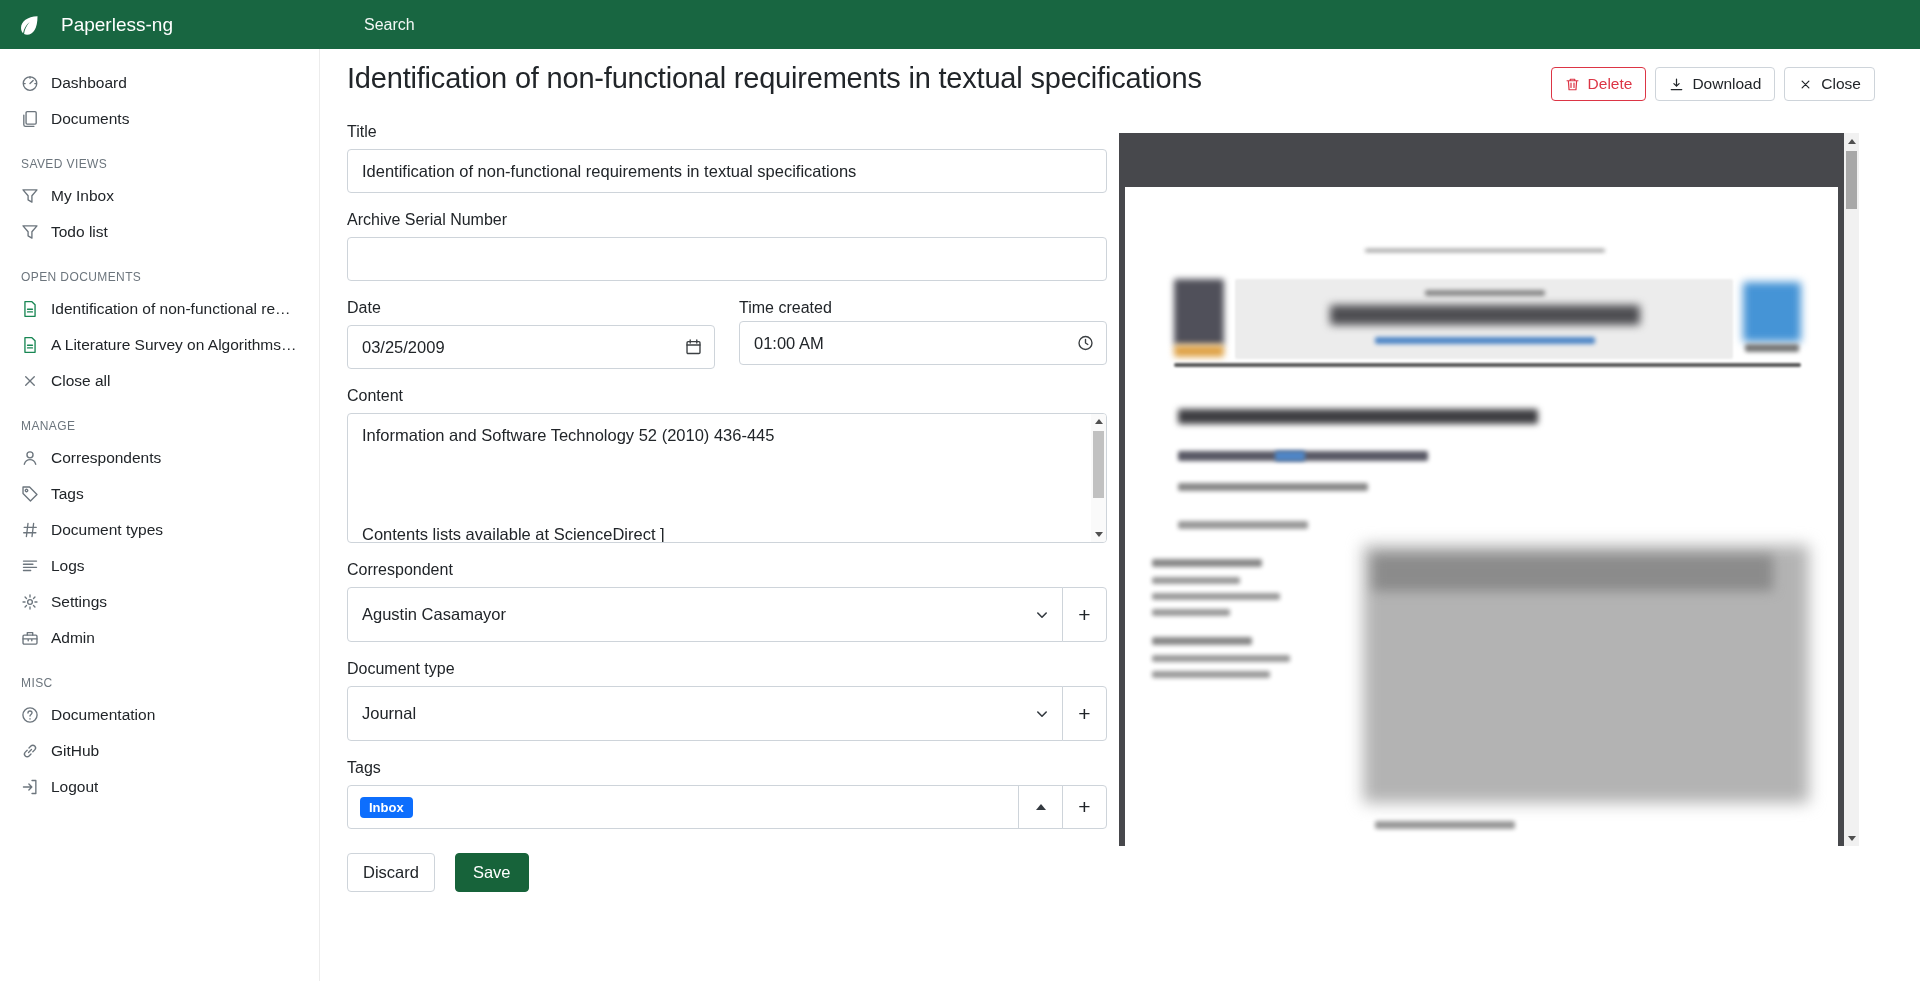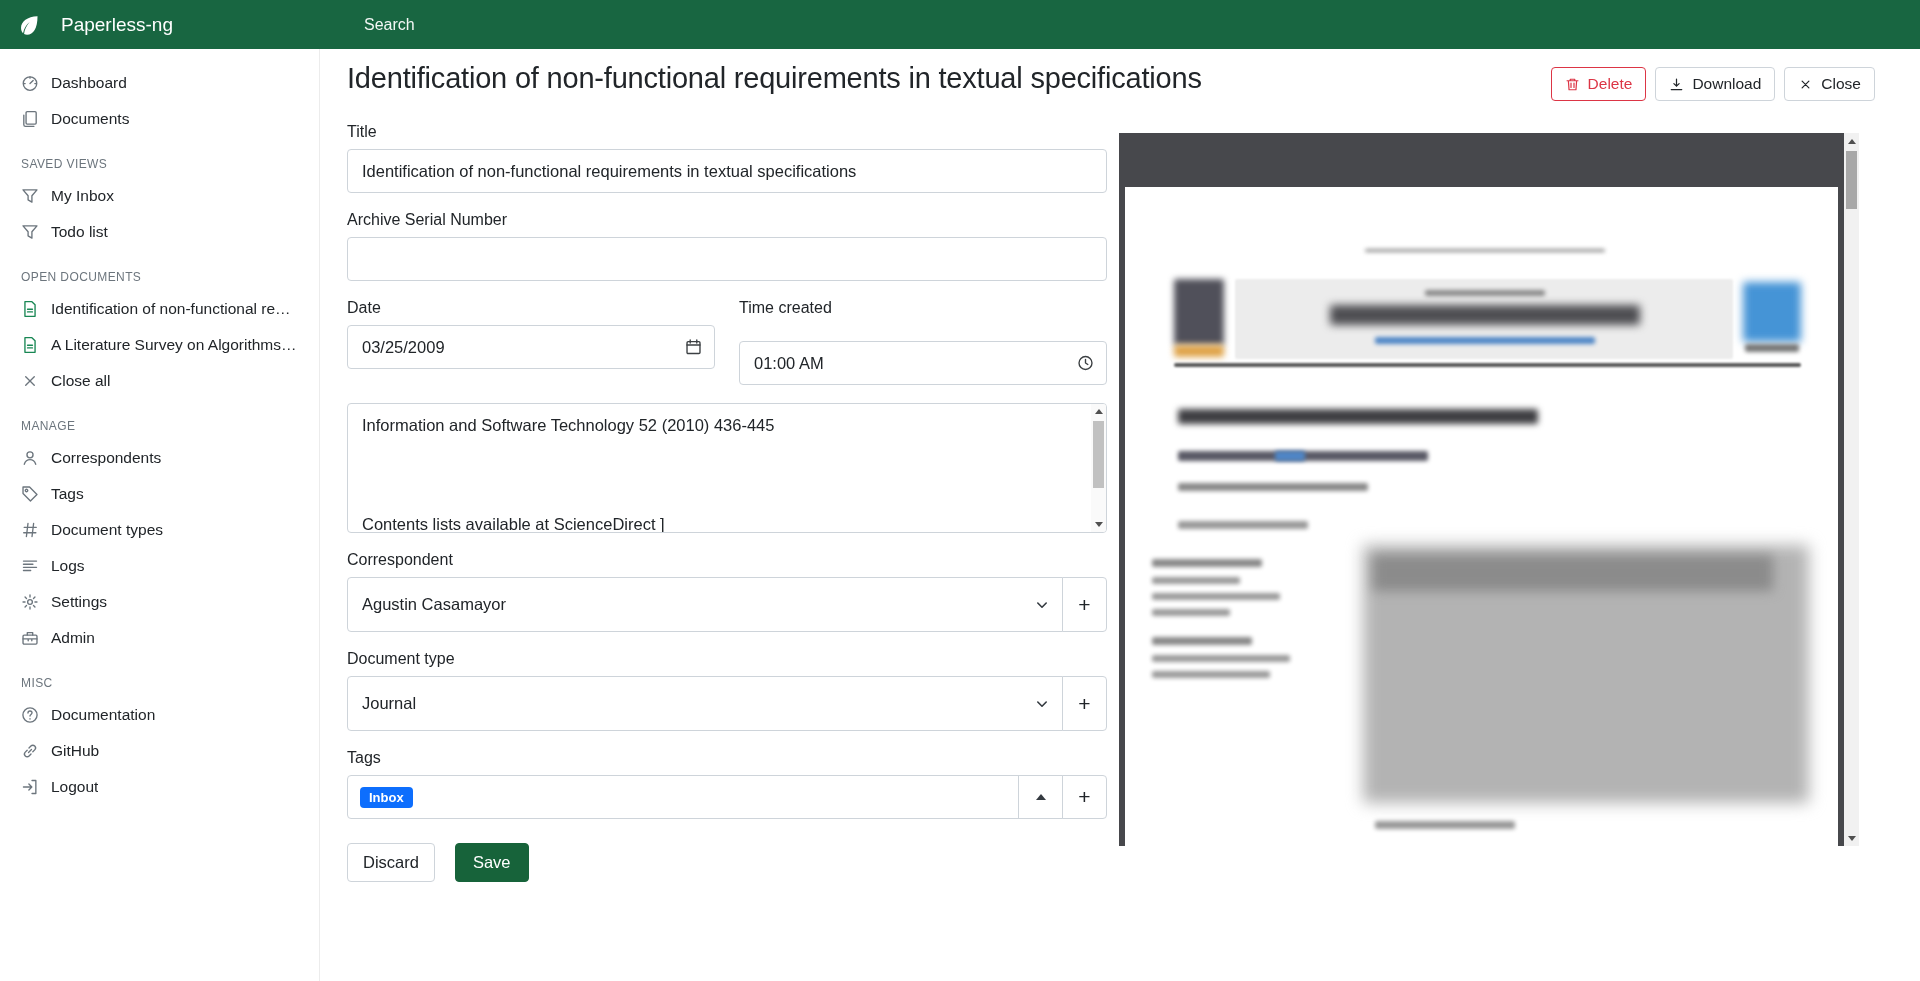--- a/index.html
+++ b/index.html
@@ -467,32 +467,33 @@
             <label style="display:block;font-size:16px;margin-bottom:8px;">Date</label>
             <div class="input-wrap">
               <input class="form-control" type="text" value="03/25/2009" style="">
               <svg class="fld-ic" viewBox="0 0 16 16">
                   <rect x="1.9" y="2.9" width="12.2" height="11.2" rx="1"></rect>
                   <path d="M1.9 6.1h12.2M4.9 1.3v3M11.1 1.3v3"></path>
                 </svg>
             </div>
           </div>
           <div>
-            <label style="display:block;font-size:16px;margin-bottom:24px;">Time created</label>
+            <label style="display:block;font-size:16px;margin-bottom:4px;">Time created</label>
             <div class="input-wrap">
               <input class="form-control" type="text" value="01:00 AM" style="">
               <svg class="fld-ic" viewBox="0 0 16 16">
                   <circle cx="8" cy="8" r="6.1"></circle>
                   <path d="M8 4.6V8l2.2 1.4"></path>
                 </svg>
             </div>
           </div>
         </div>
 
         <div class="form-group">
+          <label>Content</label>
           <div class="ta-wrap">
             <textarea style="">Information and Software Technology 52 (2010) 436-445
 
 
 
 Contents lists available at ScienceDirect ]</textarea>
             <div class="fsb">
               <div class="fsb-btn">
                   <span class="tri-up"></span>
                 </div>

